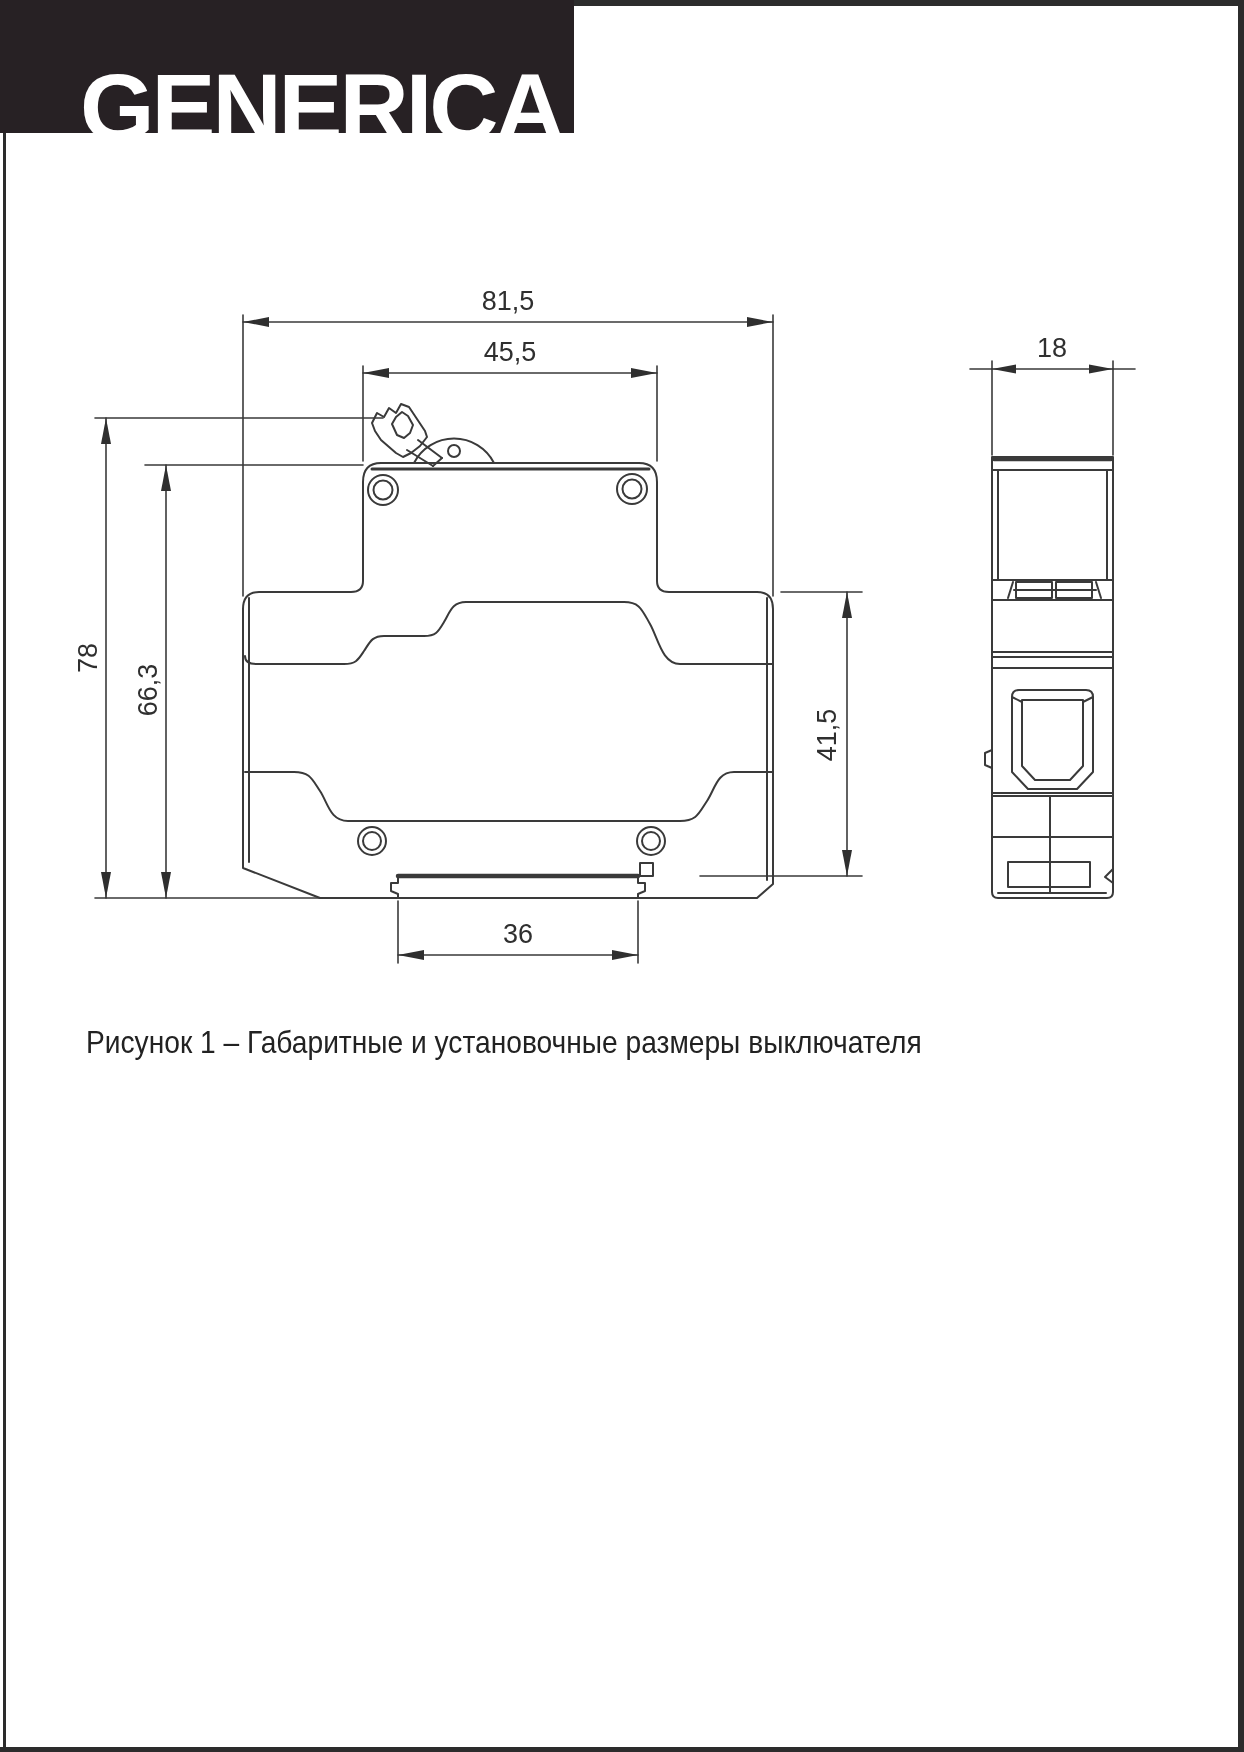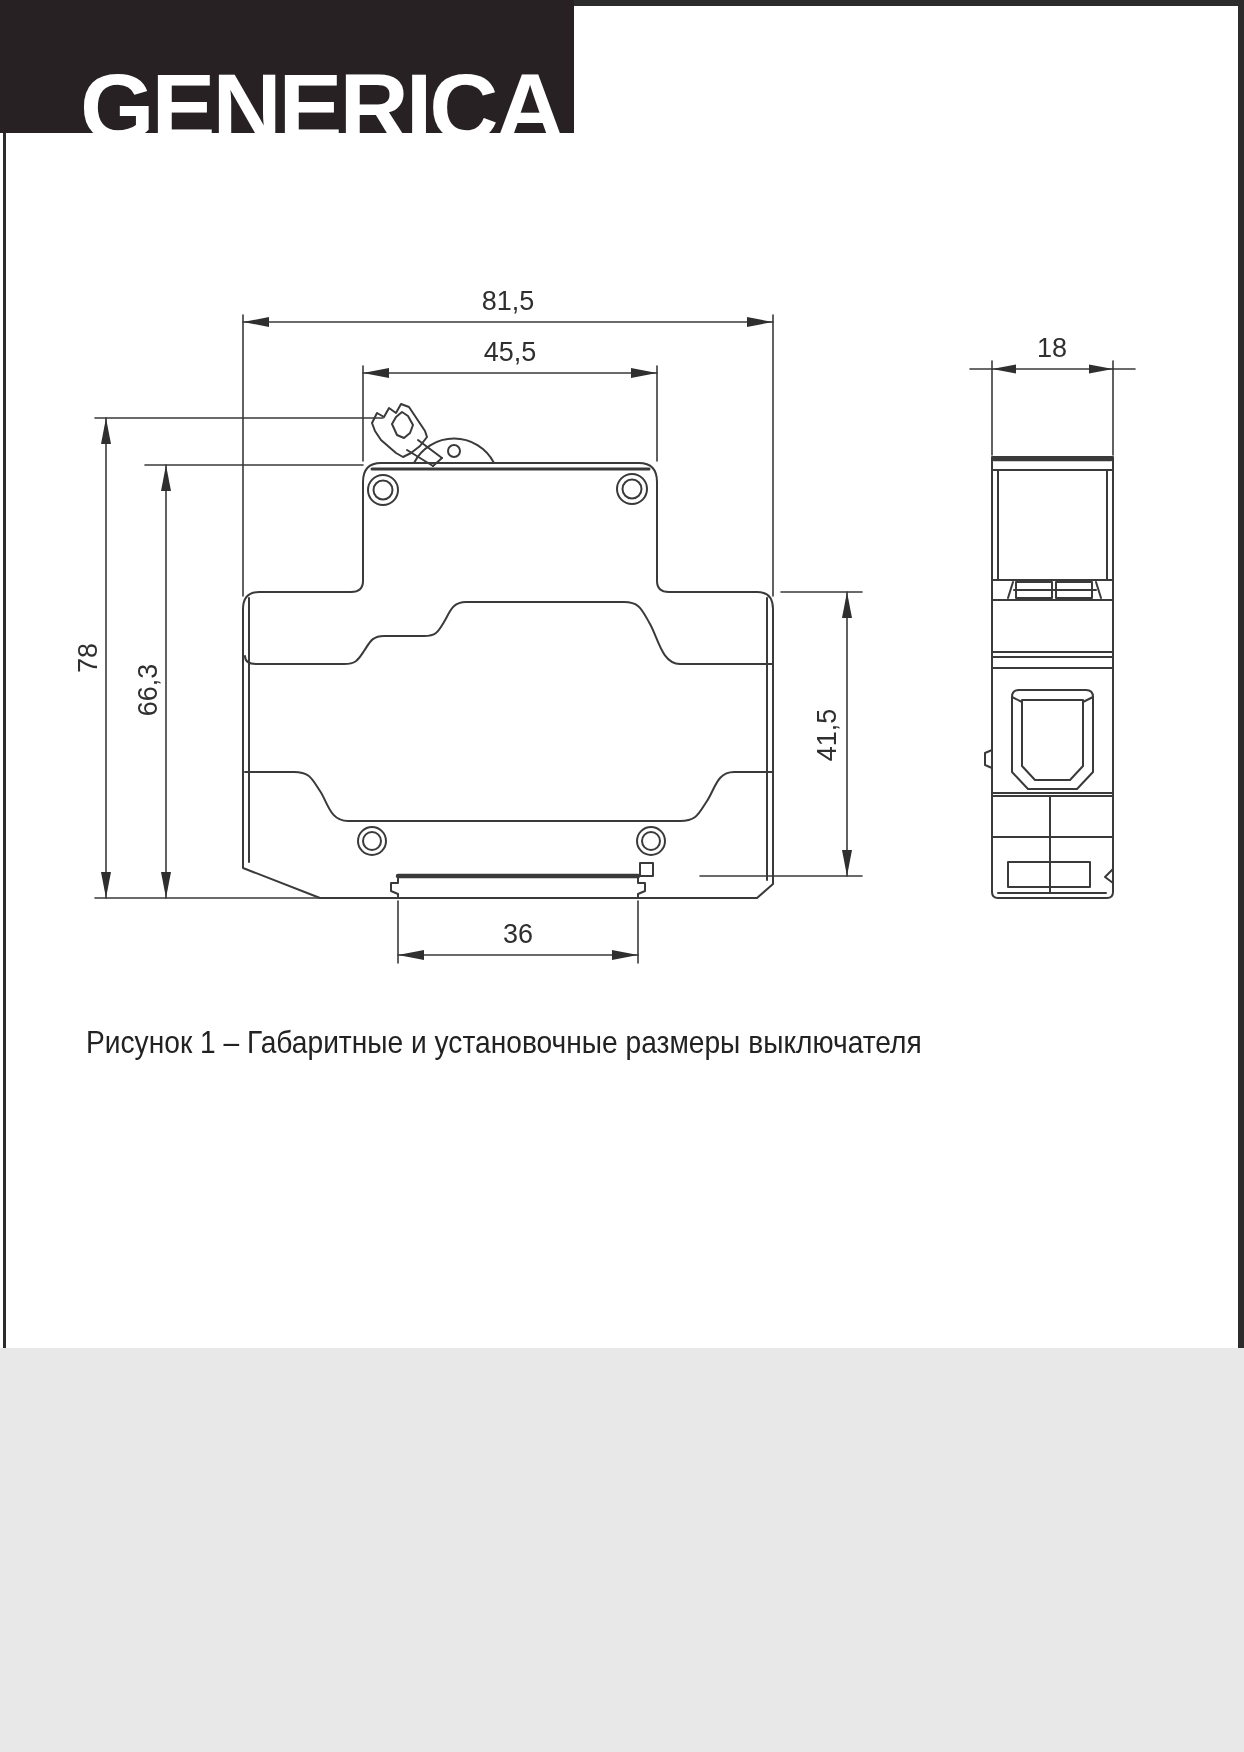--- a/index.html
+++ b/index.html
@@ -1,17 +1,17 @@
 <!DOCTYPE html>
 <html><head>
 <meta charset="utf-8">
 <style>
   html,body{margin:0;padding:0;background:#e8e8e8;}
   #page{
-    position:relative;width:1244px;height:1348px;background:#ffffff;
+    position:relative;width:1244px;height:1752px;background:#ffffff;
     font-family:"Liberation Sans", sans-serif;overflow:hidden;text-align:right;
   }
   
   .edge{position:absolute;background:#2c2c2c;}
   #edge-top{left:0;top:0;width:1244px;height:6px;}
   #edge-left{left:3px;top:0;width:3px;height:1752px;}
   #edge-right{left:1238px;top:0;width:6px;height:1752px;}
   #edge-bottom{left:0;top:1747px;width:1244px;height:5px;}
   
   #logo-block{

